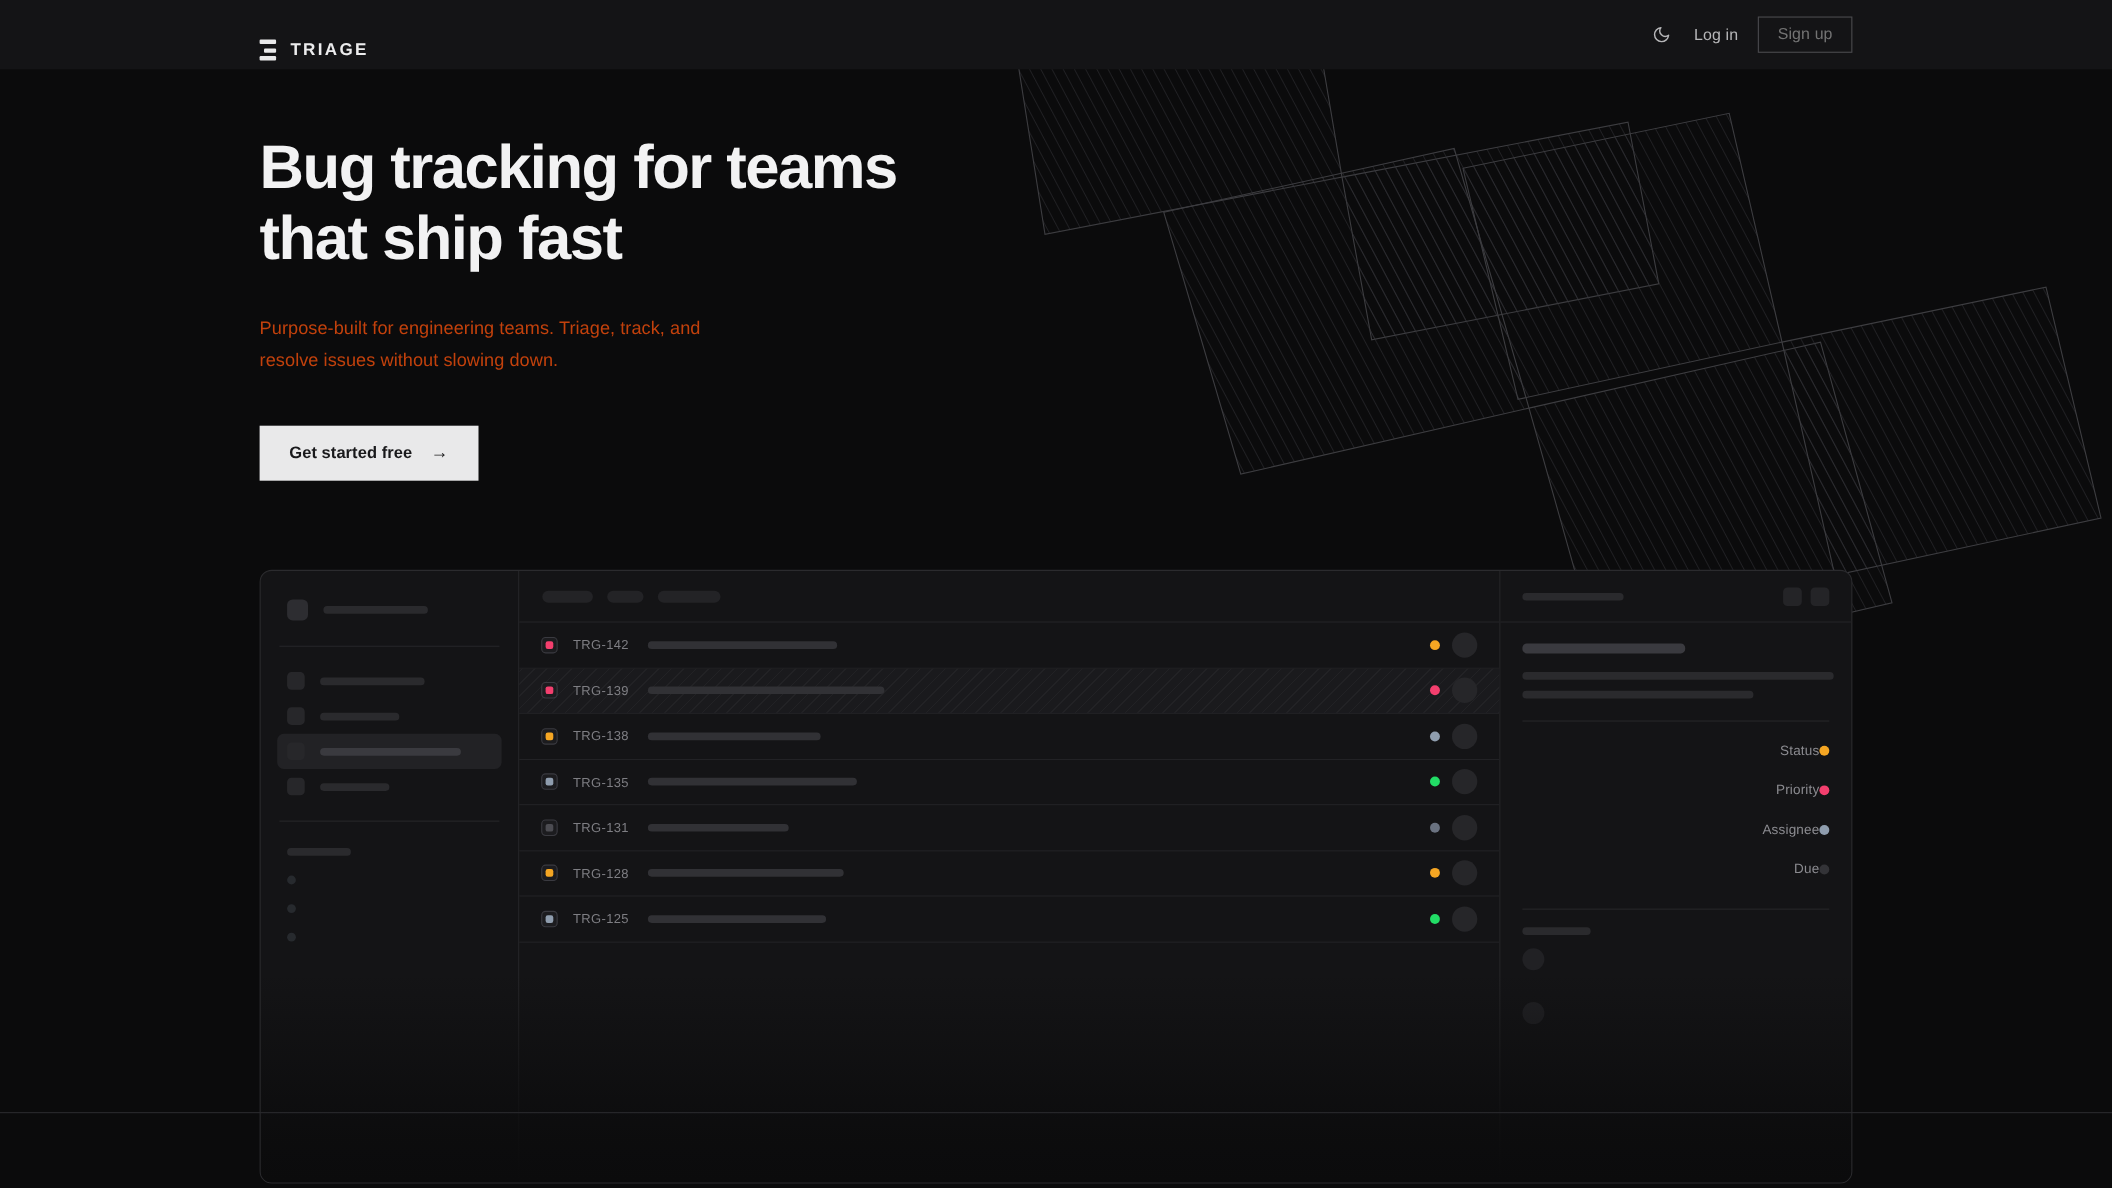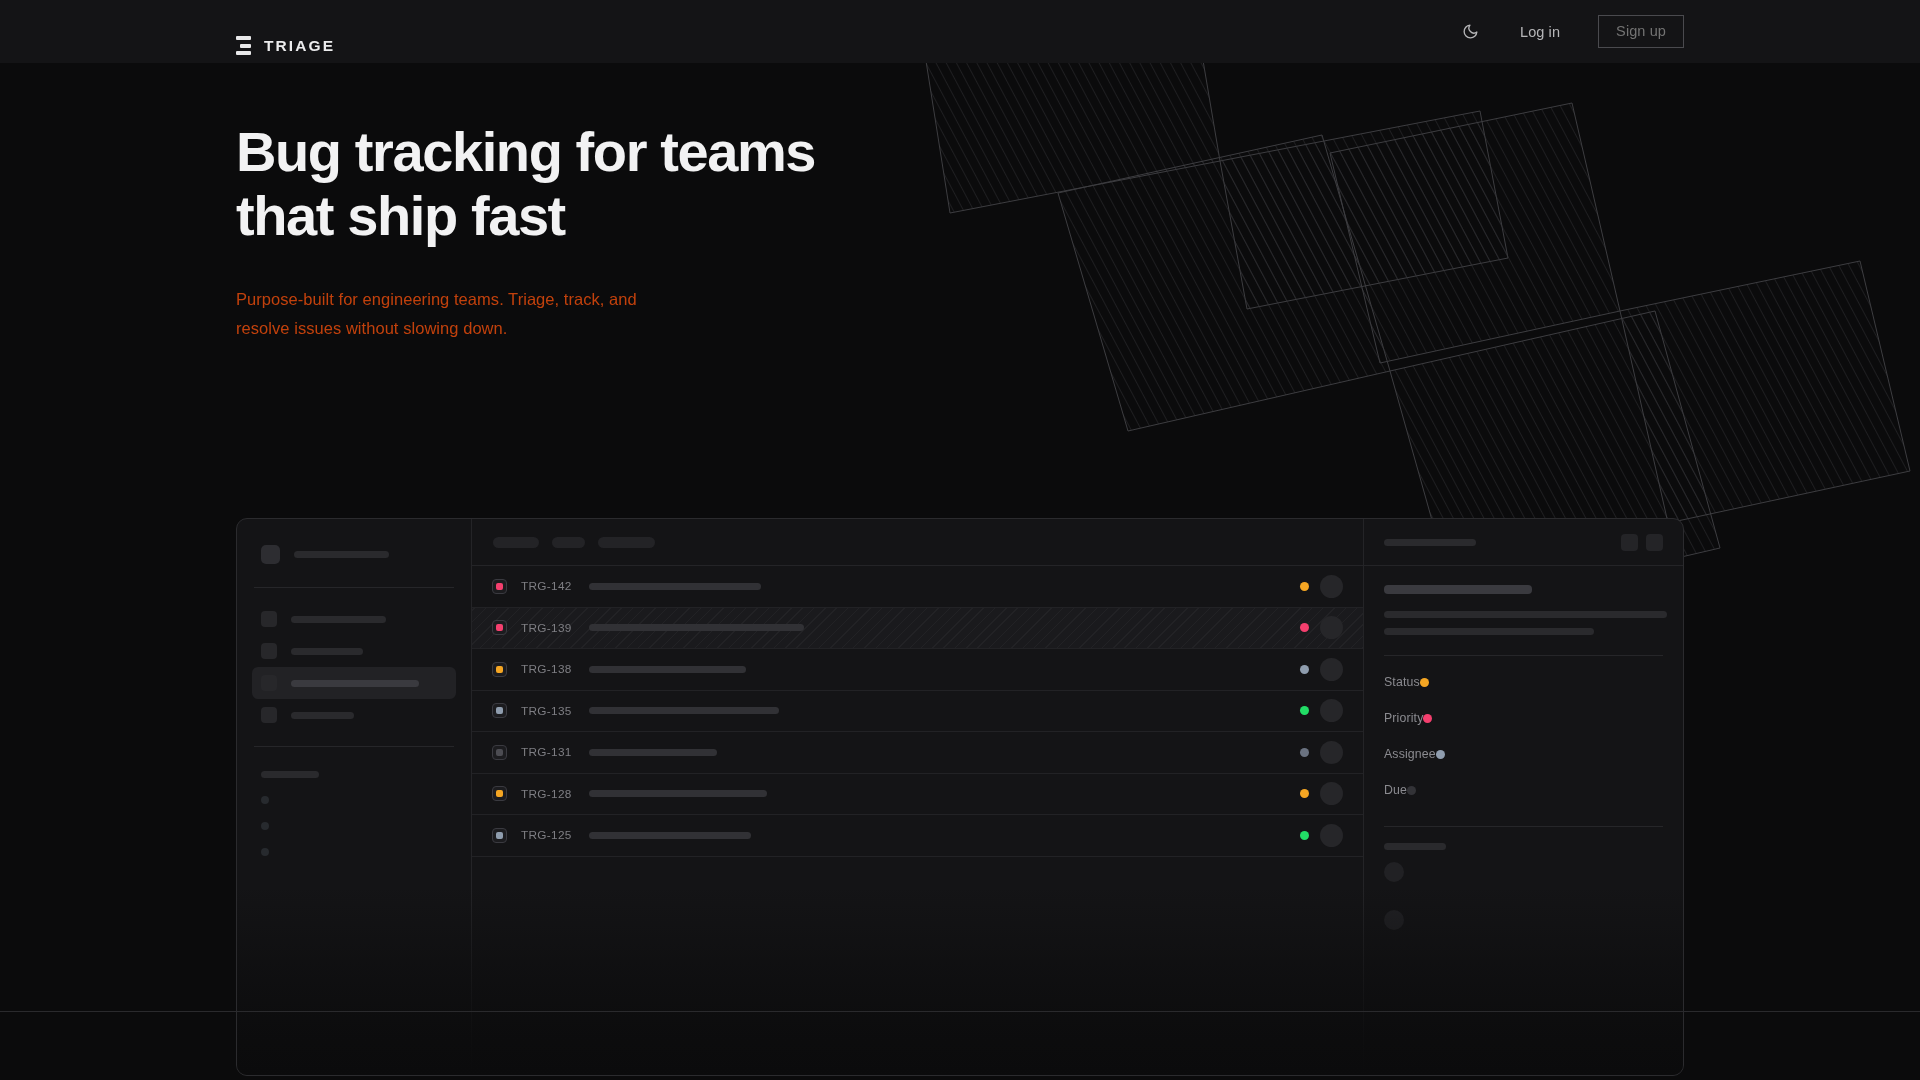--- a/index.html
+++ b/index.html
@@ -23,21 +23,21 @@
   .brand{ display:flex; align-items:flex-end; gap:13px; cursor:pointer;margin-top:28px; }
   .brand-mark{ width:15px; height:19px; display:flex; flex-direction:column; justify-content:space-between; }
   .brand-mark i{ display:block; height:4px; background:#e9e9ea; border-radius:1px; }
   .brand-mark i:nth-child(1){ width:15px; }
   .brand-mark i:nth-child(2){ width:11px; margin-left:4px; }
   .brand-mark i:nth-child(3){ width:15px; }
   .brand-name{
     font-size:15.5px; font-weight:700; color:#ececed;
     letter-spacing:2.1px;
   }
-  .nav-right{ margin-left:auto; display:flex; align-items:center; gap:38px; }
+  .nav-right{ margin-left:auto; display:flex; align-items:center; gap:18px; }
   .theme-toggle{
     width:24px; height:24px; display:flex; align-items:center; justify-content:center;
     cursor:pointer;
   }
   .nav-link{
     font-size:14.5px; color:#b6b6b8; cursor:pointer; letter-spacing:.1px;
   }
   .signup-btn{
     font-size:14.5px; color:#737373;
     border:1px solid #4a4a4e;
@@ -153,21 +153,21 @@
     border-left:1px solid #242427;
     display:flex; flex-direction:column;
   }
   .dt-head{
     height:47px; border-bottom:1px solid #242427;
     display:flex;align-items:center;padding:0 20px;
   }
   .dt-icons{ margin-left:auto; display:flex; gap:8px; }
   .ibtn{ width:17px;height:17px;border-radius:4px;background:#242427; cursor:pointer; }
   .dt-body{ padding:19px 20px 0 20px; }
-  .meta{ display:flex;align-items:center;justify-content:flex-start; padding:11px 0; }
+  .meta{ display:flex;align-items:center;justify-content:flex-end; padding:11px 0; }
   .meta-label{ font-size:12.3px; color:#8b8b90; letter-spacing:.15px; }
   .meta-dot{ width:9px;height:9px;border-radius:50%; }
   .dt-avatar{ width:20px;height:20px;border-radius:50%;background:#212124; }
 
   .page-rule{
     position:absolute; left:0; right:0; top:1011px; height:1px;
     background:#2a2a2d; z-index:20;
   }
 </style>
 </head>
@@ -215,20 +215,24 @@
 
   <div class="hero-inner">
     <h1 class="headline">
       <span>Bug tracking for teams</span><br>
       <span>that ship fast</span>
     </h1>
     <p class="subhead">
       <span>Purpose-built for engineering teams. Triage, track, and</span><br>
       <span>resolve issues without slowing down.</span>
     </p>
+    <button class="cta">
+      <span>Get started free</span>
+      <span class="arrow">→</span>
+    </button>
   </div>
 </div>
 
 <div class="mock-wrap">
   <div class="mock">
 
     <div class="mk-side">
       <div class="mk-row">
         <span class="sq"></span>
         <span class="bar" id="ws-bar" style="width: 95px;"></span>

